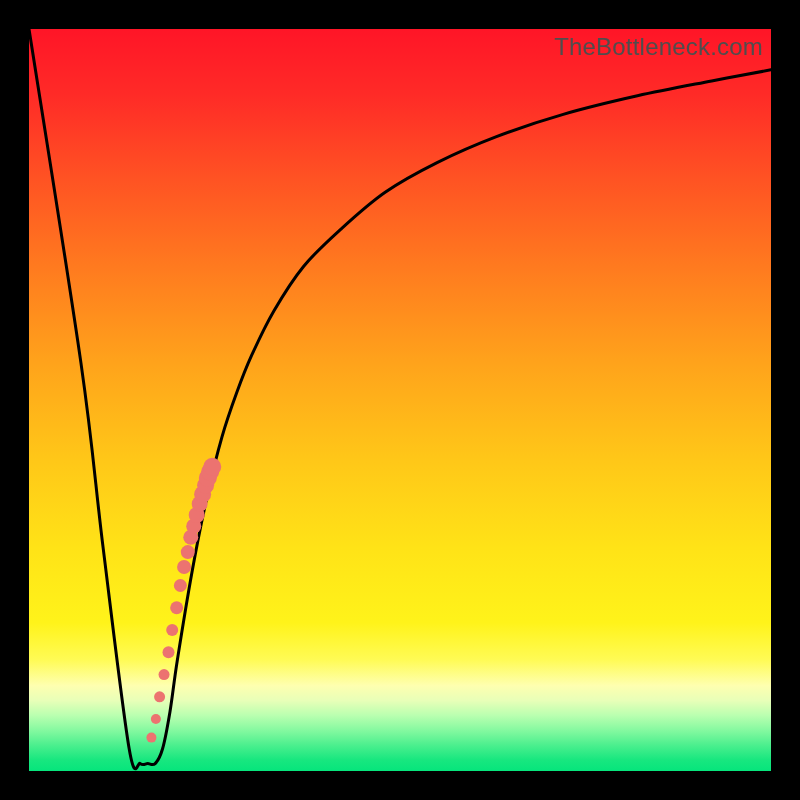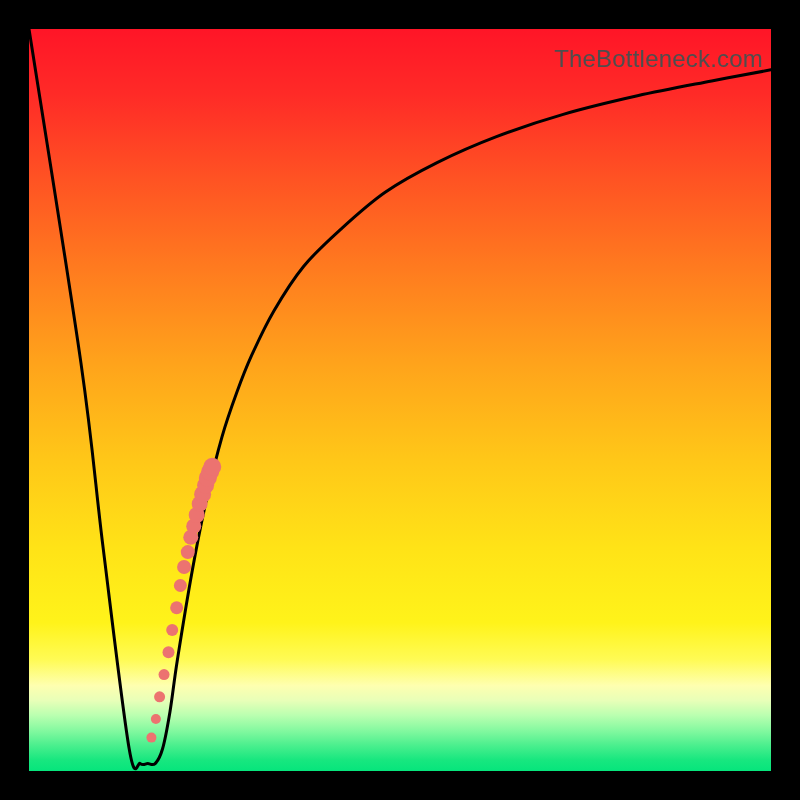--- a/index.html
+++ b/index.html
@@ -31,21 +31,20 @@
   }
   .watermark {
     position: absolute;
     top: 4px;
     right: 8px;
     color: #4e4e4e;
     font-size: 24px;
     font-weight: 500;
     letter-spacing: 0.2px;
     user-select: none;
-    margin-top: 12px;
   }
   svg.curve {
     position: absolute;
     inset: 0;
   }
 </style>
 </head>
 <body>
 
 <div class="frame">

